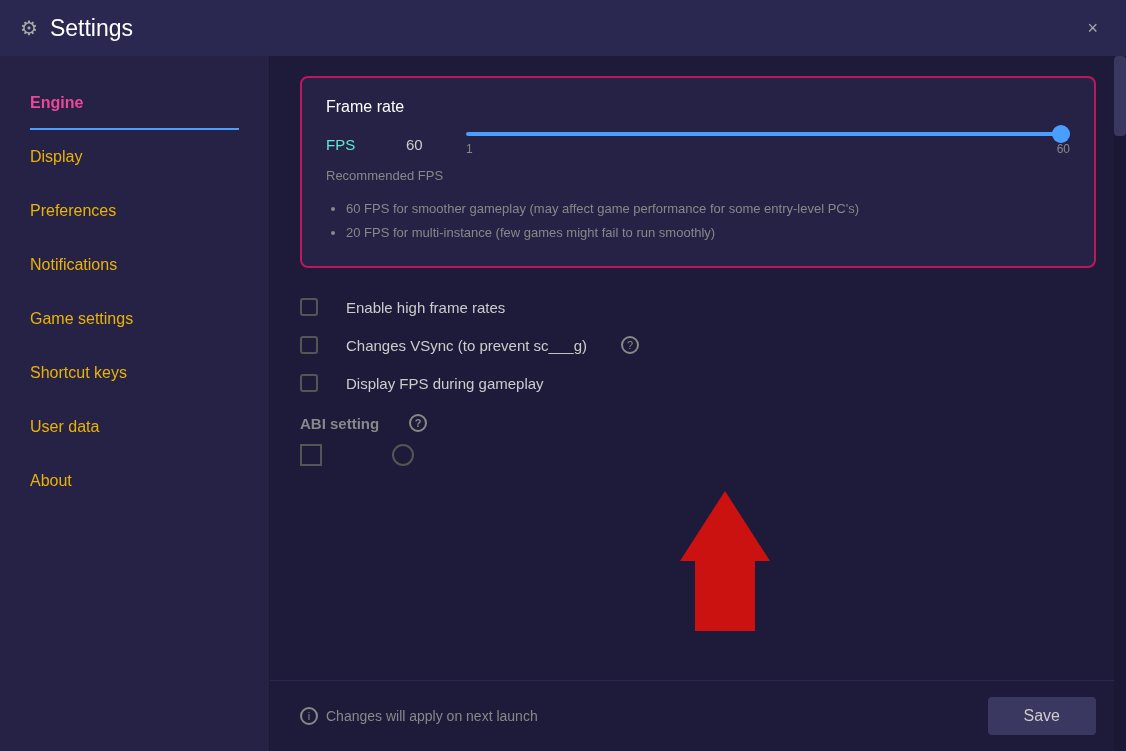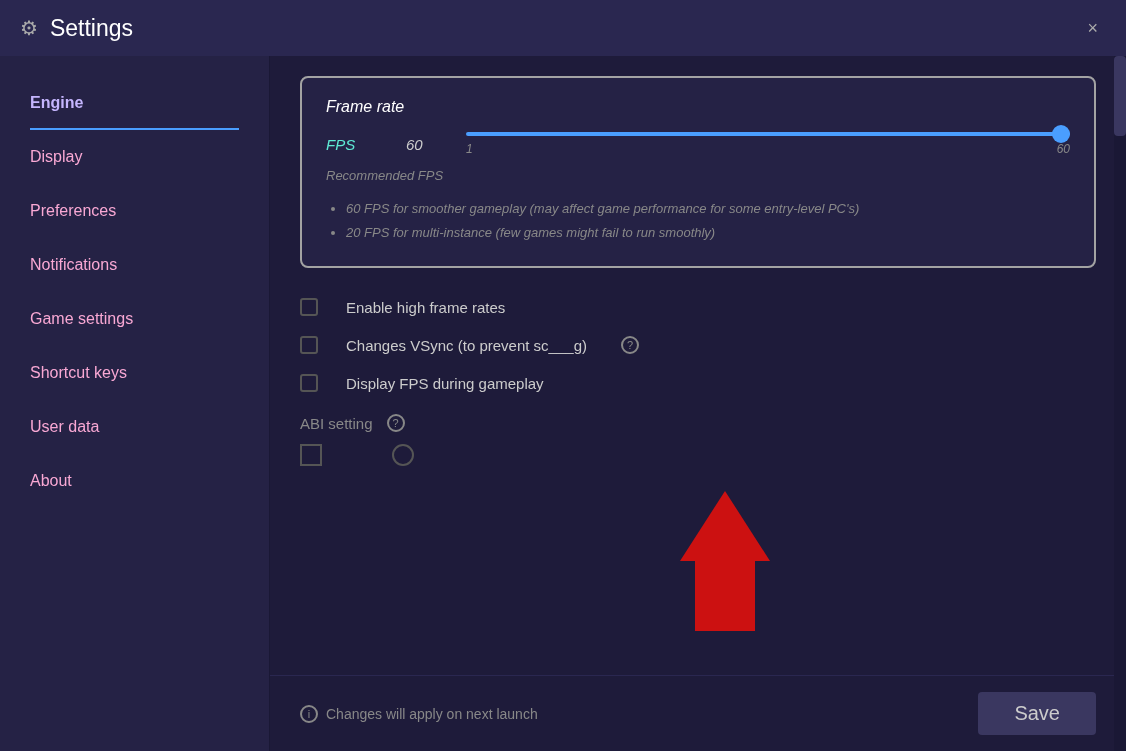--- a/index.html
+++ b/index.html
@@ -53,27 +53,27 @@
     
     .sidebar {
       width: 270px;
       background: #252245;
       padding: 20px 0;
       flex-shrink: 0;
       border-right: 1px solid #1a1835;
     }
     .sidebar-item {
       padding: 18px 30px;
-      color: #f9a8d4;
+      color: #eab308;
       font-size: 16px;
       cursor: pointer;
       position: relative;
     }
     .sidebar-item.active {
-      color: #c4b5fd;
+      color: #ec4899;
       font-weight: 600;
     }
     .sidebar-item.active::after {
       content: '';
       position: absolute;
       bottom: 0;
       left: 30px;
       right: 30px;
       height: 2px;
       background: #4a9eff;
@@ -84,25 +84,24 @@
       flex: 1;
       background: #1e1b3a;
       padding: 20px 30px;
       overflow-y: auto;
       position: relative;
     }
 
     
     .frame-rate-card {
       background: #252245;
-      border: 2px solid #a3a3a3;
+      border: 2px solid #be185d;
       border-radius: 8px;
       padding: 20px 24px;
       margin-bottom: 20px;
-      font-style: italic;
     }
     .card-title {
       font-size: 16px;
       color: #fff;
       margin-bottom: 16px;
       font-weight: 500;
     }
     .fps-row {
       display: flex;
       align-items: center;
@@ -194,24 +193,25 @@
       font-size: 11px;
       color: #888;
       margin-left: 6px;
       cursor: pointer;
     }
 
     
     .abi-row {
       display: flex;
       align-items: center;
-      gap: 8px;
+      gap: 24px;
       padding: 12px 0 6px;
       color: #888;
       font-size: 15px;
+      font-weight: bold;
     }
 
     
     .bottom-bar {
       position: absolute;
       bottom: 0;
       left: 0;
       right: 0;
       background: #1e1b3a;
       padding: 16px 30px;
@@ -237,21 +237,21 @@
       justify-content: center;
       font-size: 11px;
       color: #888;
       flex-shrink: 0;
     }
     .save-btn {
       background: #3a3760;
       color: #ccc;
       border: none;
       padding: 10px 36px;
-      font-size: 20px;
+      font-size: 16px;
       border-radius: 4px;
       cursor: pointer;
     }
 
     
     .scroll-track {
       position: absolute;
       right: 0;
       top: 0;
       bottom: 0;

